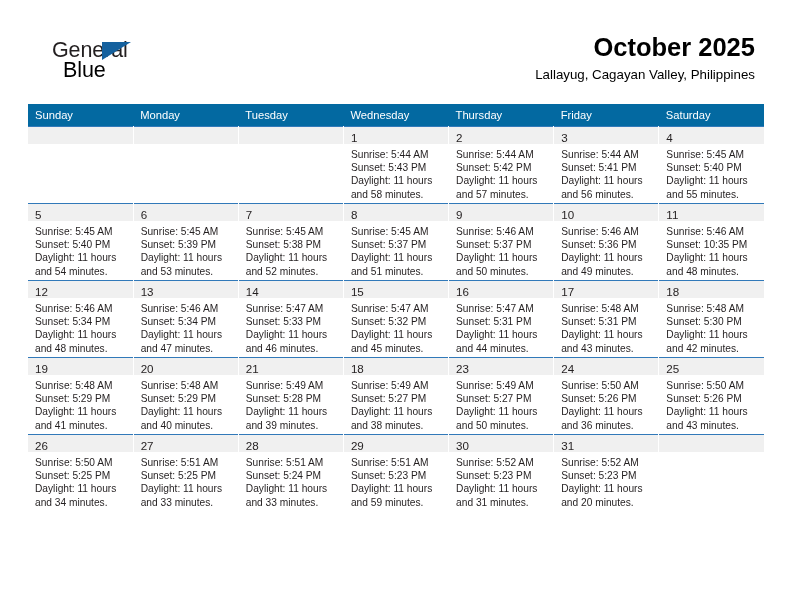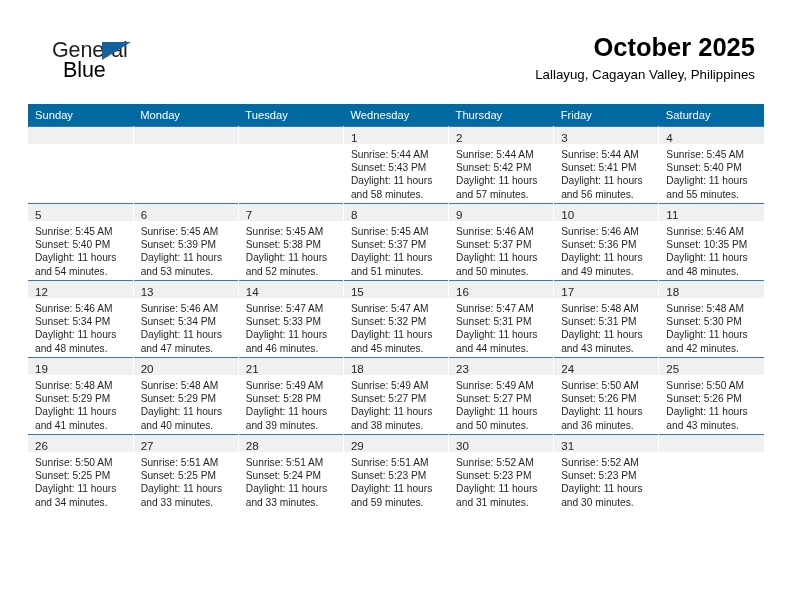--- a/index.html
+++ b/index.html
@@ -566,21 +566,21 @@
               </div>
             </div>
           </td>
         <td>
             <div class="cell">
               <div class="daynum-band"><span class="daynum">31</span></div>
               <div class="cell-body">
                 <div class="cell-line">Sunrise: 5:52 AM</div>
                 <div class="cell-line">Sunset: 5:23 PM</div>
                 <div class="cell-line">Daylight: 11 hours</div>
-                <div class="cell-line">and 30 minutes.</div>
+                <div class="cell-line">and 20 minutes.</div>
               </div>
             </div>
           </td>
         <td>
             <div class="cell empty">
               <div class="daynum-band"><span class="daynum"></span></div>
               <div class="cell-body">
                 <div class="cell-line"></div>
                 <div class="cell-line"></div>
                 <div class="cell-line"></div>

